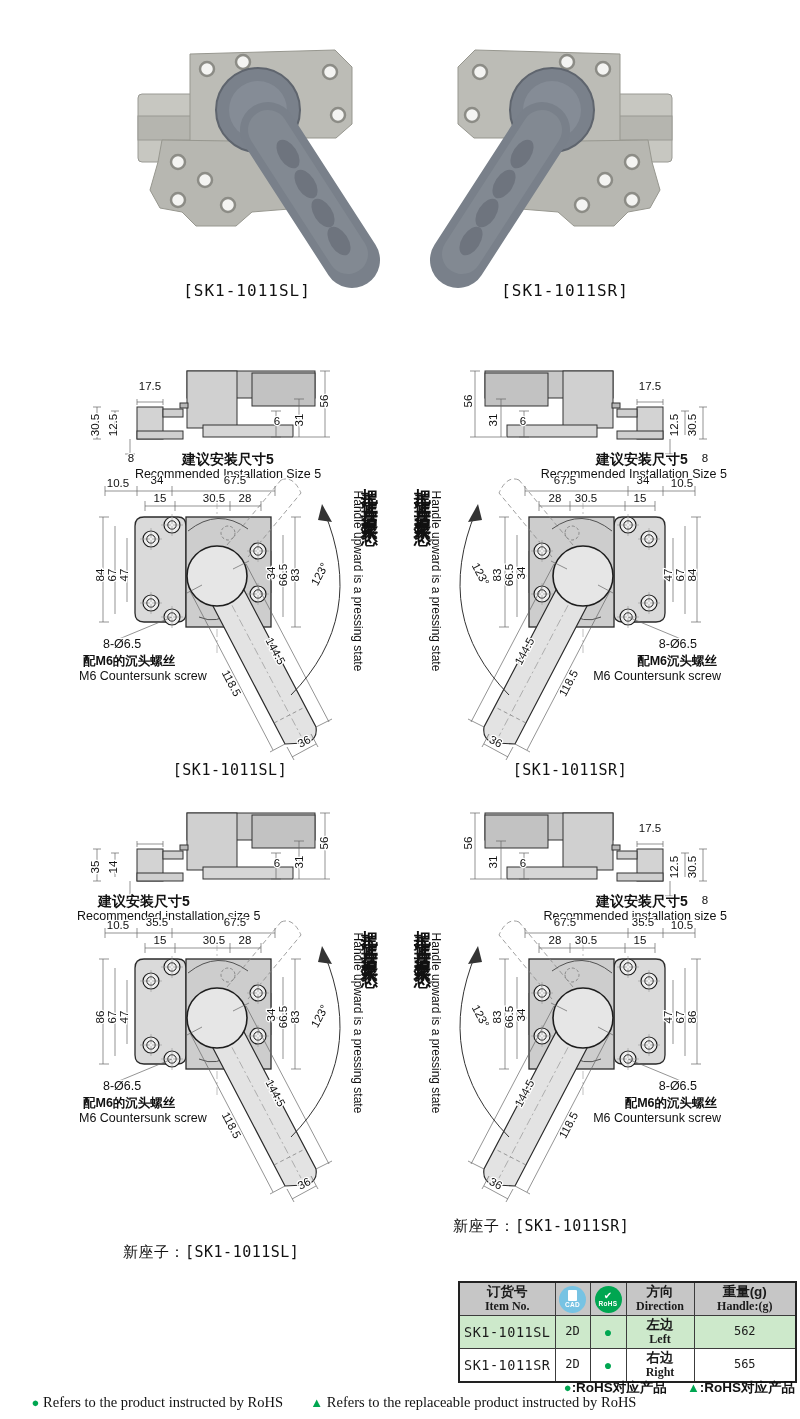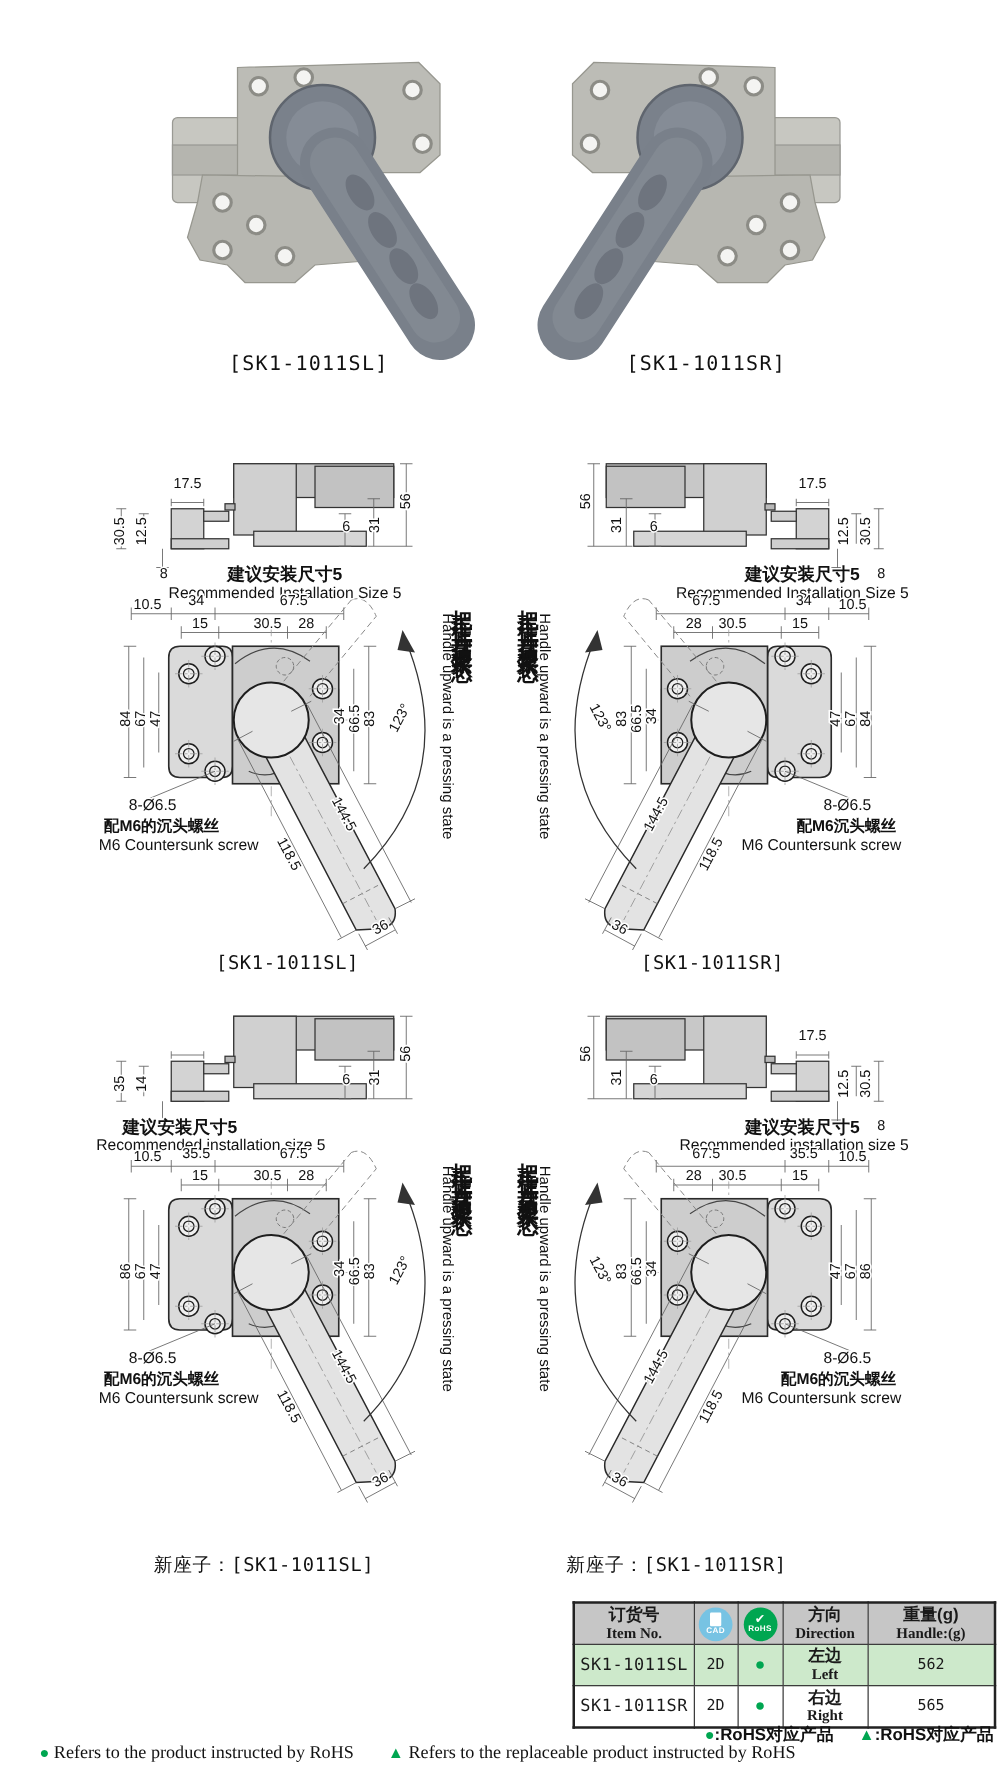--- a/index.html
+++ b/index.html
@@ -333,21 +333,21 @@
         <text x="123" y="290" transform="rotate(-62 123 290)" font-size="11.5" font-family="&quot;Liberation Sans&quot;, sans-serif" text-anchor="middle" class="ann">144.5</text>
         <text x="167" y="322" transform="rotate(-62 167 322)" font-size="11.5" font-family="&quot;Liberation Sans&quot;, sans-serif" text-anchor="middle" class="ann">118.5</text>
         <text x="89" y="382" transform="rotate(28 89 382)" font-size="11.5" font-family="&quot;Liberation Sans&quot;, sans-serif" text-anchor="middle" class="ann">36</text>
         <text x="292" y="285" font-size="12.5" font-family="&quot;Liberation Sans&quot;, sans-serif" text-anchor="end" class="ann">8-Ø6.5</text>
         <text x="312" y="302" font-size="12.5" font-weight="bold" font-family="&quot;Liberation Sans&quot;, sans-serif" text-anchor="end" class="ann">配M6的沉头螺丝</text>
         <text x="316" y="317" font-size="12.5" font-family="&quot;Liberation Serif&quot;, serif" text-anchor="end" class="ann">M6 Countersunk screw</text>
         <text x="27" y="218" transform="rotate(90 27 218)" font-size="12" font-family="&quot;Liberation Serif&quot;, serif" text-anchor="middle" class="ann">Handle upward is a pressing state</text>
       </g>
   </svg>
   <div class="vnote" style="left:6px; top:112px">把手往上开启是迫紧状态</div>
-  <div class="dlabel" style="left:48px; top:438px">新座子：[SK1-1011SR]</div>
+  <div class="dlabel" style="left:48px; top:412px">新座子：[SK1-1011SR]</div>
 </div>
 
 <table id="spec-table">
   <colgroup>
       <col style="width:96px">
       <col style="width:35px">
       <col style="width:36px">
       <col style="width:68px">
       <col style="width:102px">
     </colgroup>

